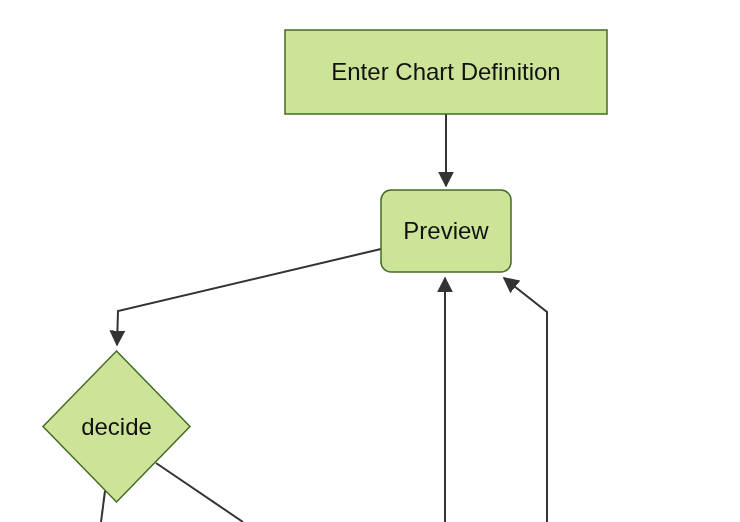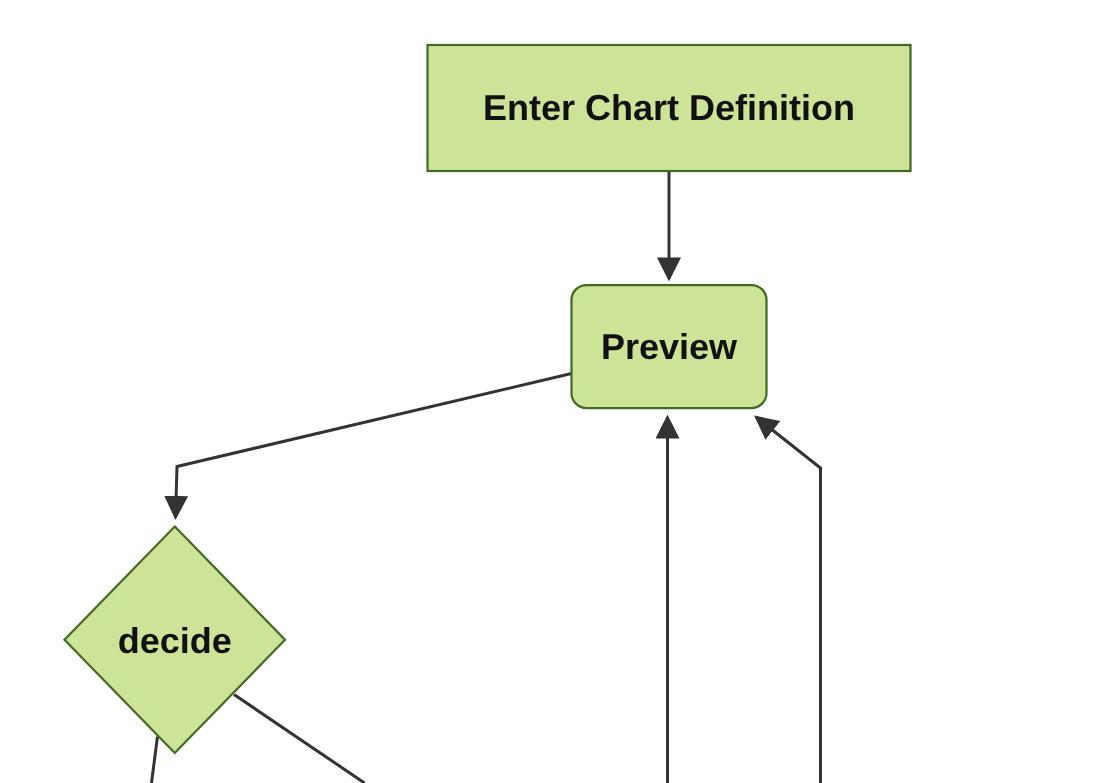--- a/index.html
+++ b/index.html
@@ -8,21 +8,20 @@
     background: #ffffff;
     width: 740px;
     height: 522px;
     overflow: hidden;
     font-family: "Liberation Sans", sans-serif;
   }
   .canvas-wrap {
     position: relative;
     width: 740px;
     height: 522px;
-    font-weight: bold;
   }
   svg { display: block; }
   .edge {
     fill: none;
     stroke: #333333;
     stroke-width: 2;
   }
   .node-shape {
     fill: #cde498;
     stroke: #446b26;

